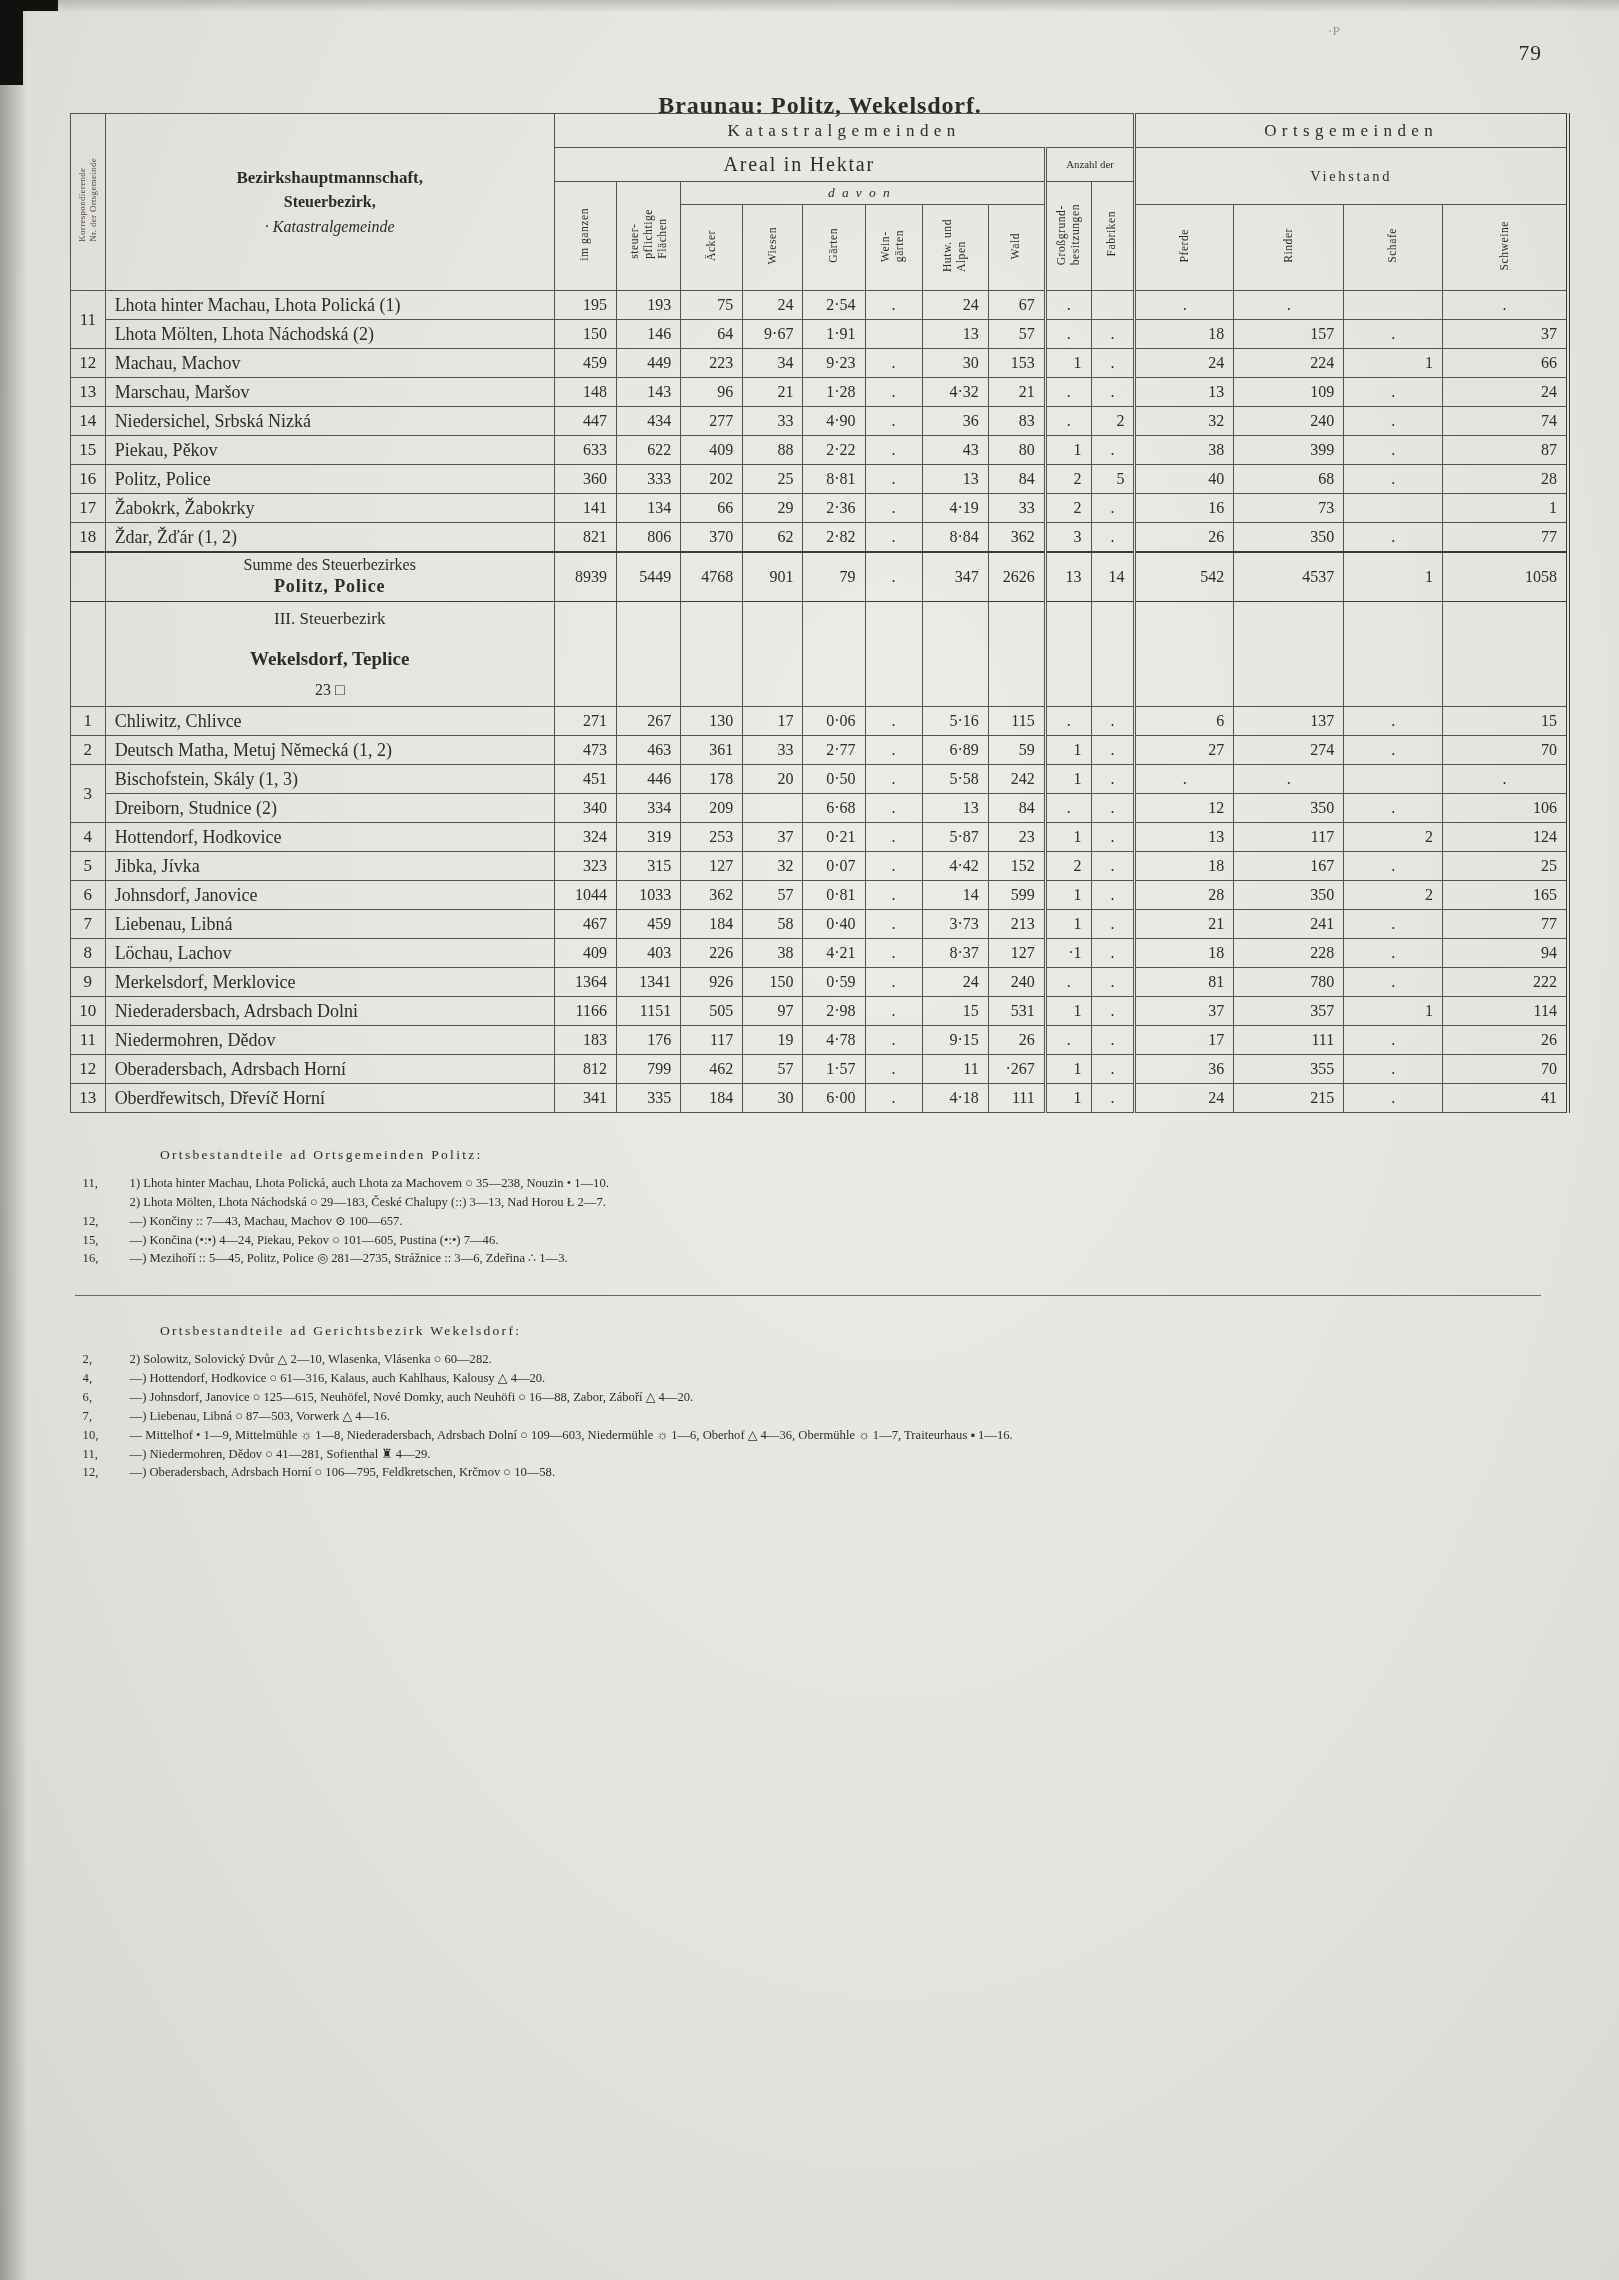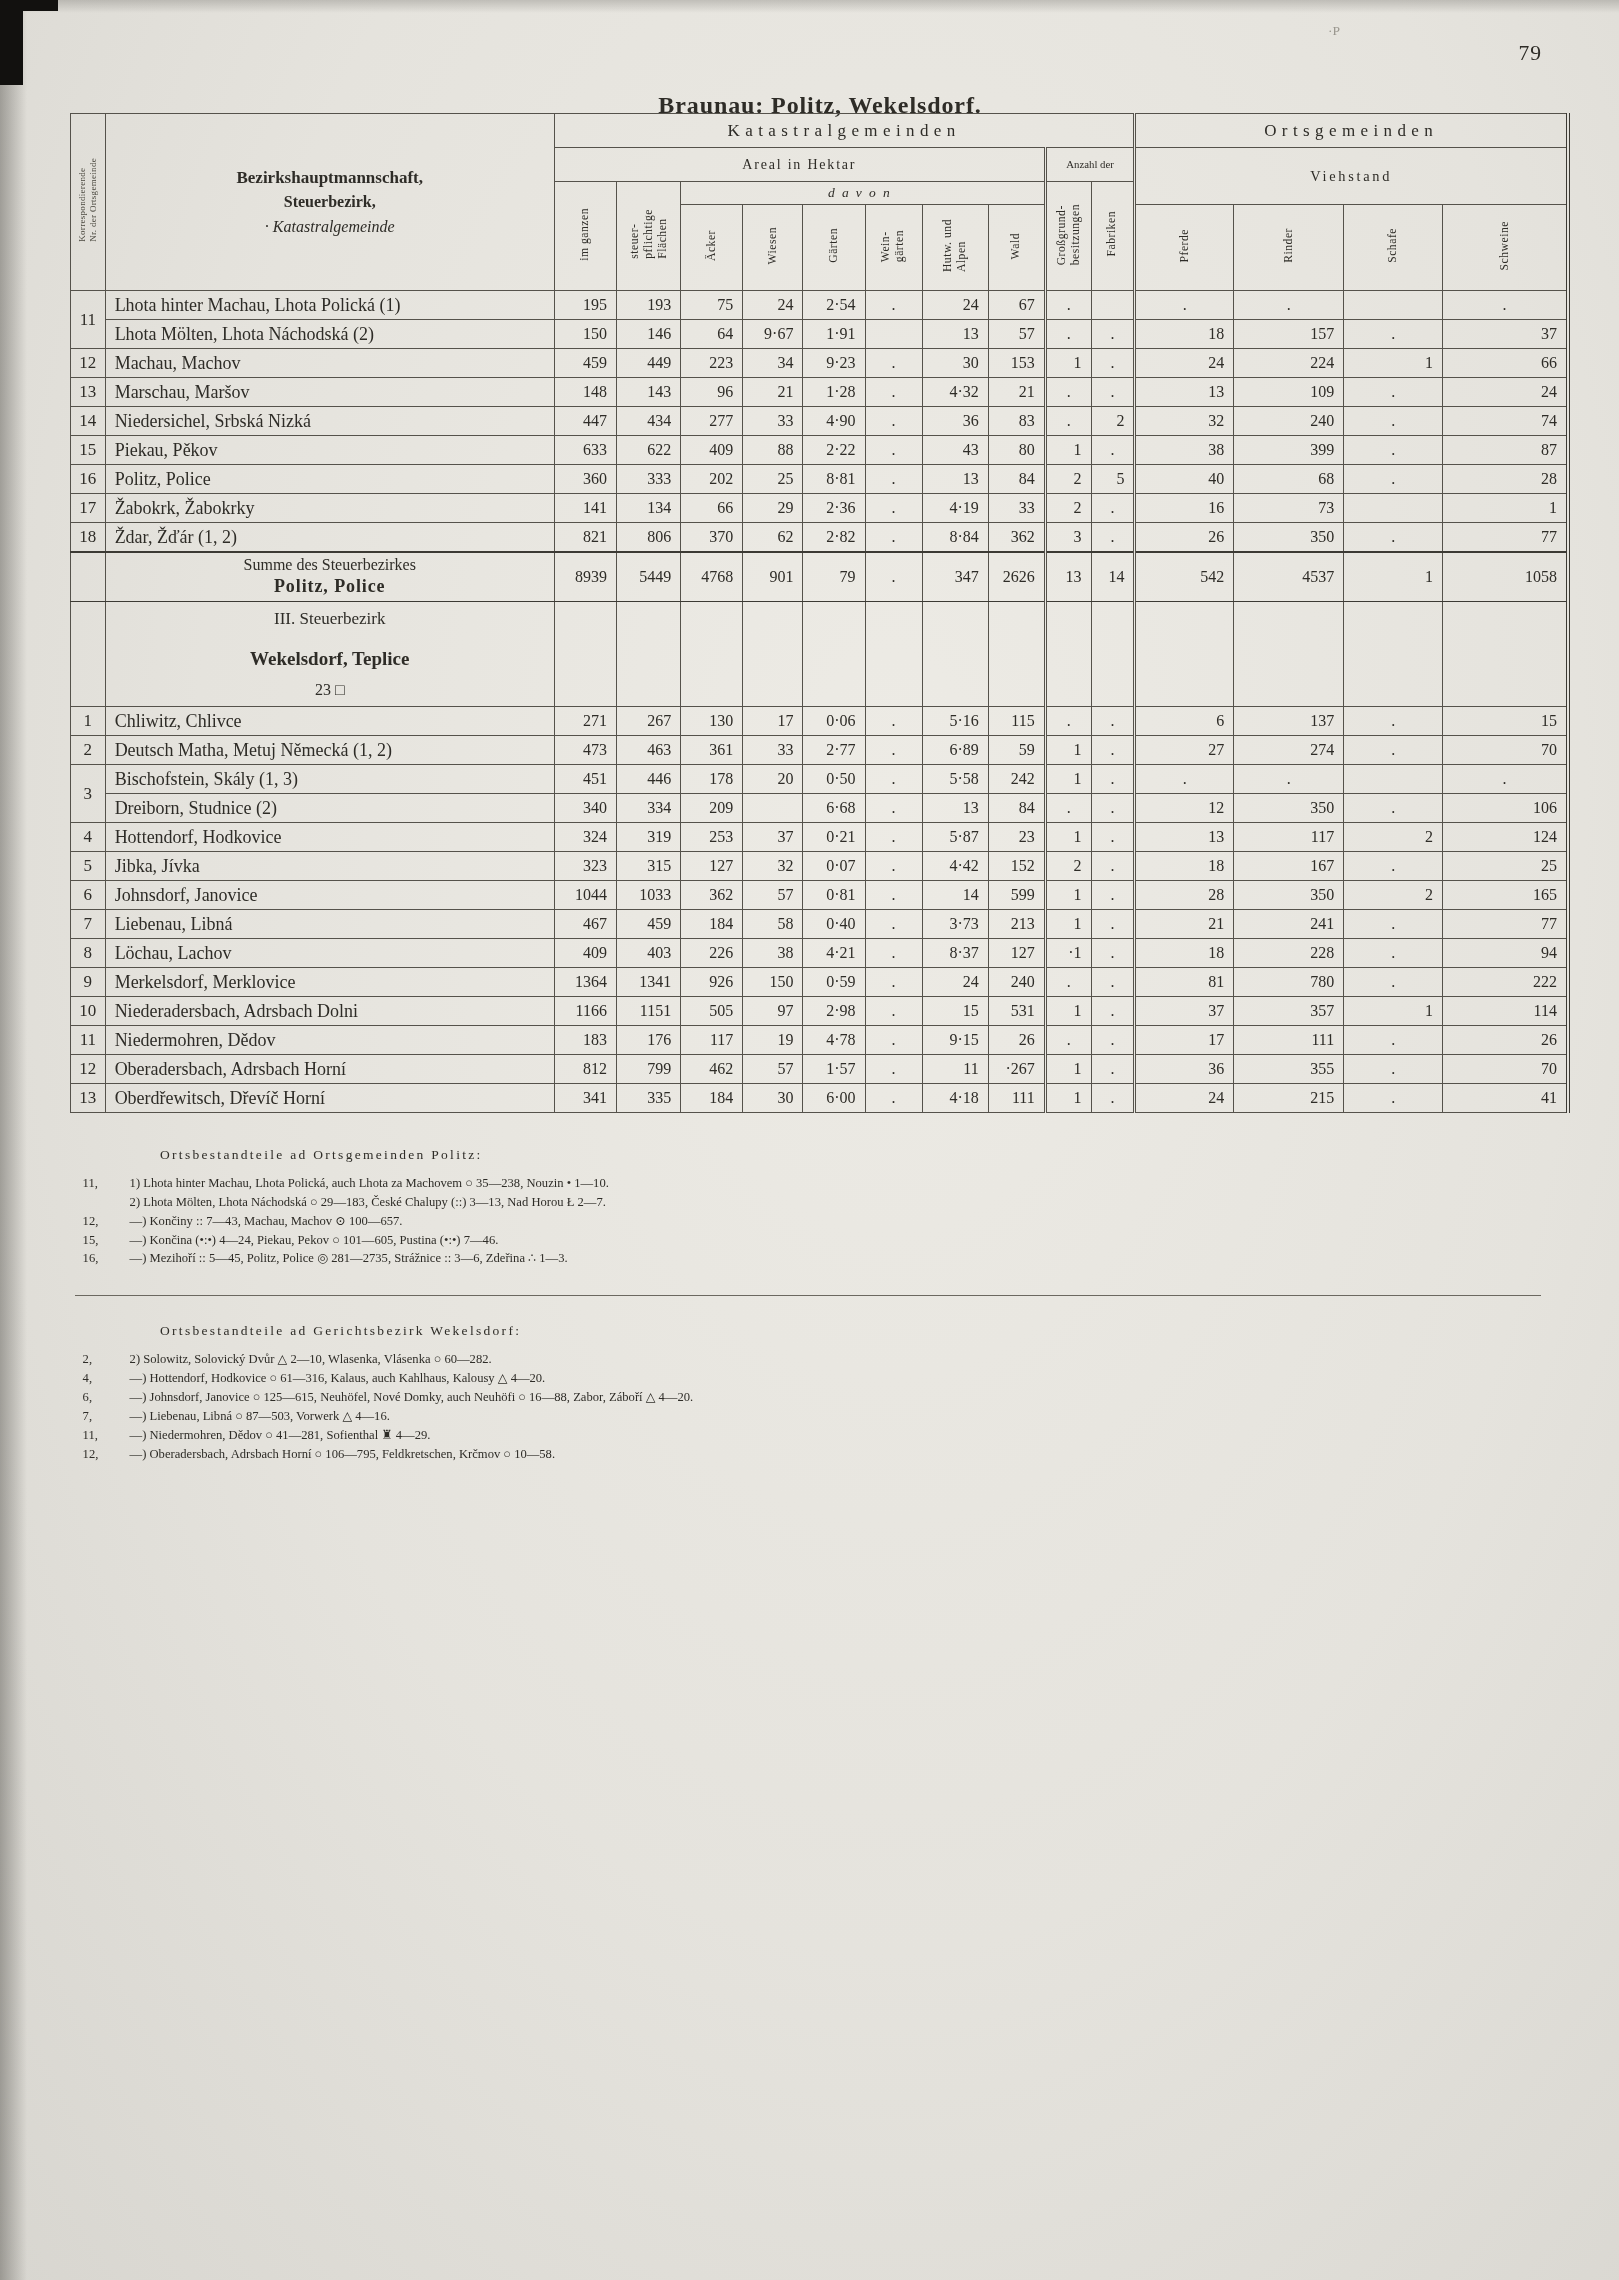--- a/index.html
+++ b/index.html
@@ -45,21 +45,21 @@
   }
   table.cadastral { border: 1.8px solid #3c3a34; border-right: 4.5px double #3c3a34; }
 
   
   thead th { font-weight: normal; text-align: center; padding: 1.8px; }
   .hr1 { height: 34px; }
   .hr2 { height: 34px; }
   .hr3 { height: 23.4px; }
   .hr4 { height: 86px; }
   th.group-header { font-size: 17px; letter-spacing: 5.4px; }
-  th.areal-header { font-size: 14px; letter-spacing: 1.8px; margin-left: 35px; }
+  th.areal-header { font-size: 20px; letter-spacing: 1.8px; margin-left: 35px; }
   th.anzahl-header { font-size: 10.8px; line-height: 1.15; }
   th.viehstand-header { font-size: 14.4px; letter-spacing: 2.7px; }
   th.davon-header { font-size: 13.5px; font-style: italic; letter-spacing: 7.2px; }
   th.name-header .nh1 { font-weight: bold; font-size: 17px; }
   th.name-header .nh2 { font-weight: bold; font-size: 16px; margin-top: 4.5px; }
   th.name-header .nh3 { font-style: italic; font-size: 16px; margin-top: 7.2px; }
   th.rot span {
     display: inline-block;
     writing-mode: vertical-rl;
     transform: rotate(180deg);
@@ -673,20 +673,24 @@
           </div>
           <div class="fn-item">
             <span class="fn-num">6,</span>
             <span class="fn-text">—) Johnsdorf, Janovice ○ 125—615, Neuhöfel, Nové Domky, auch Neuhöfi ○ 16—88, Zabor, Záboří △ 4—20.</span>
           </div>
           <div class="fn-item">
             <span class="fn-num">7,</span>
             <span class="fn-text">—) Liebenau, Libná ○ 87—503, Vorwerk △ 4—16.</span>
           </div>
           <div class="fn-item">
+            <span class="fn-num">10,</span>
+            <span class="fn-text">— Mittelhof • 1—9, Mittelmühle ☼ 1—8, Niederadersbach, Adrsbach Dolní ○ 109—603, Niedermühle ☼ 1—6, Oberhof △ 4—36, Obermühle ☼ 1—7, Traiteurhaus ▪ 1—16.</span>
+          </div>
+          <div class="fn-item">
             <span class="fn-num">11,</span>
             <span class="fn-text">—) Niedermohren, Dědov ○ 41—281, Sofienthal ♜ 4—29.</span>
           </div>
           <div class="fn-item">
             <span class="fn-num">12,</span>
             <span class="fn-text">—) Oberadersbach, Adrsbach Horní ○ 106—795, Feldkretschen, Krčmov ○ 10—58.</span>
           </div>
         </div>
       </div>
   </div>

